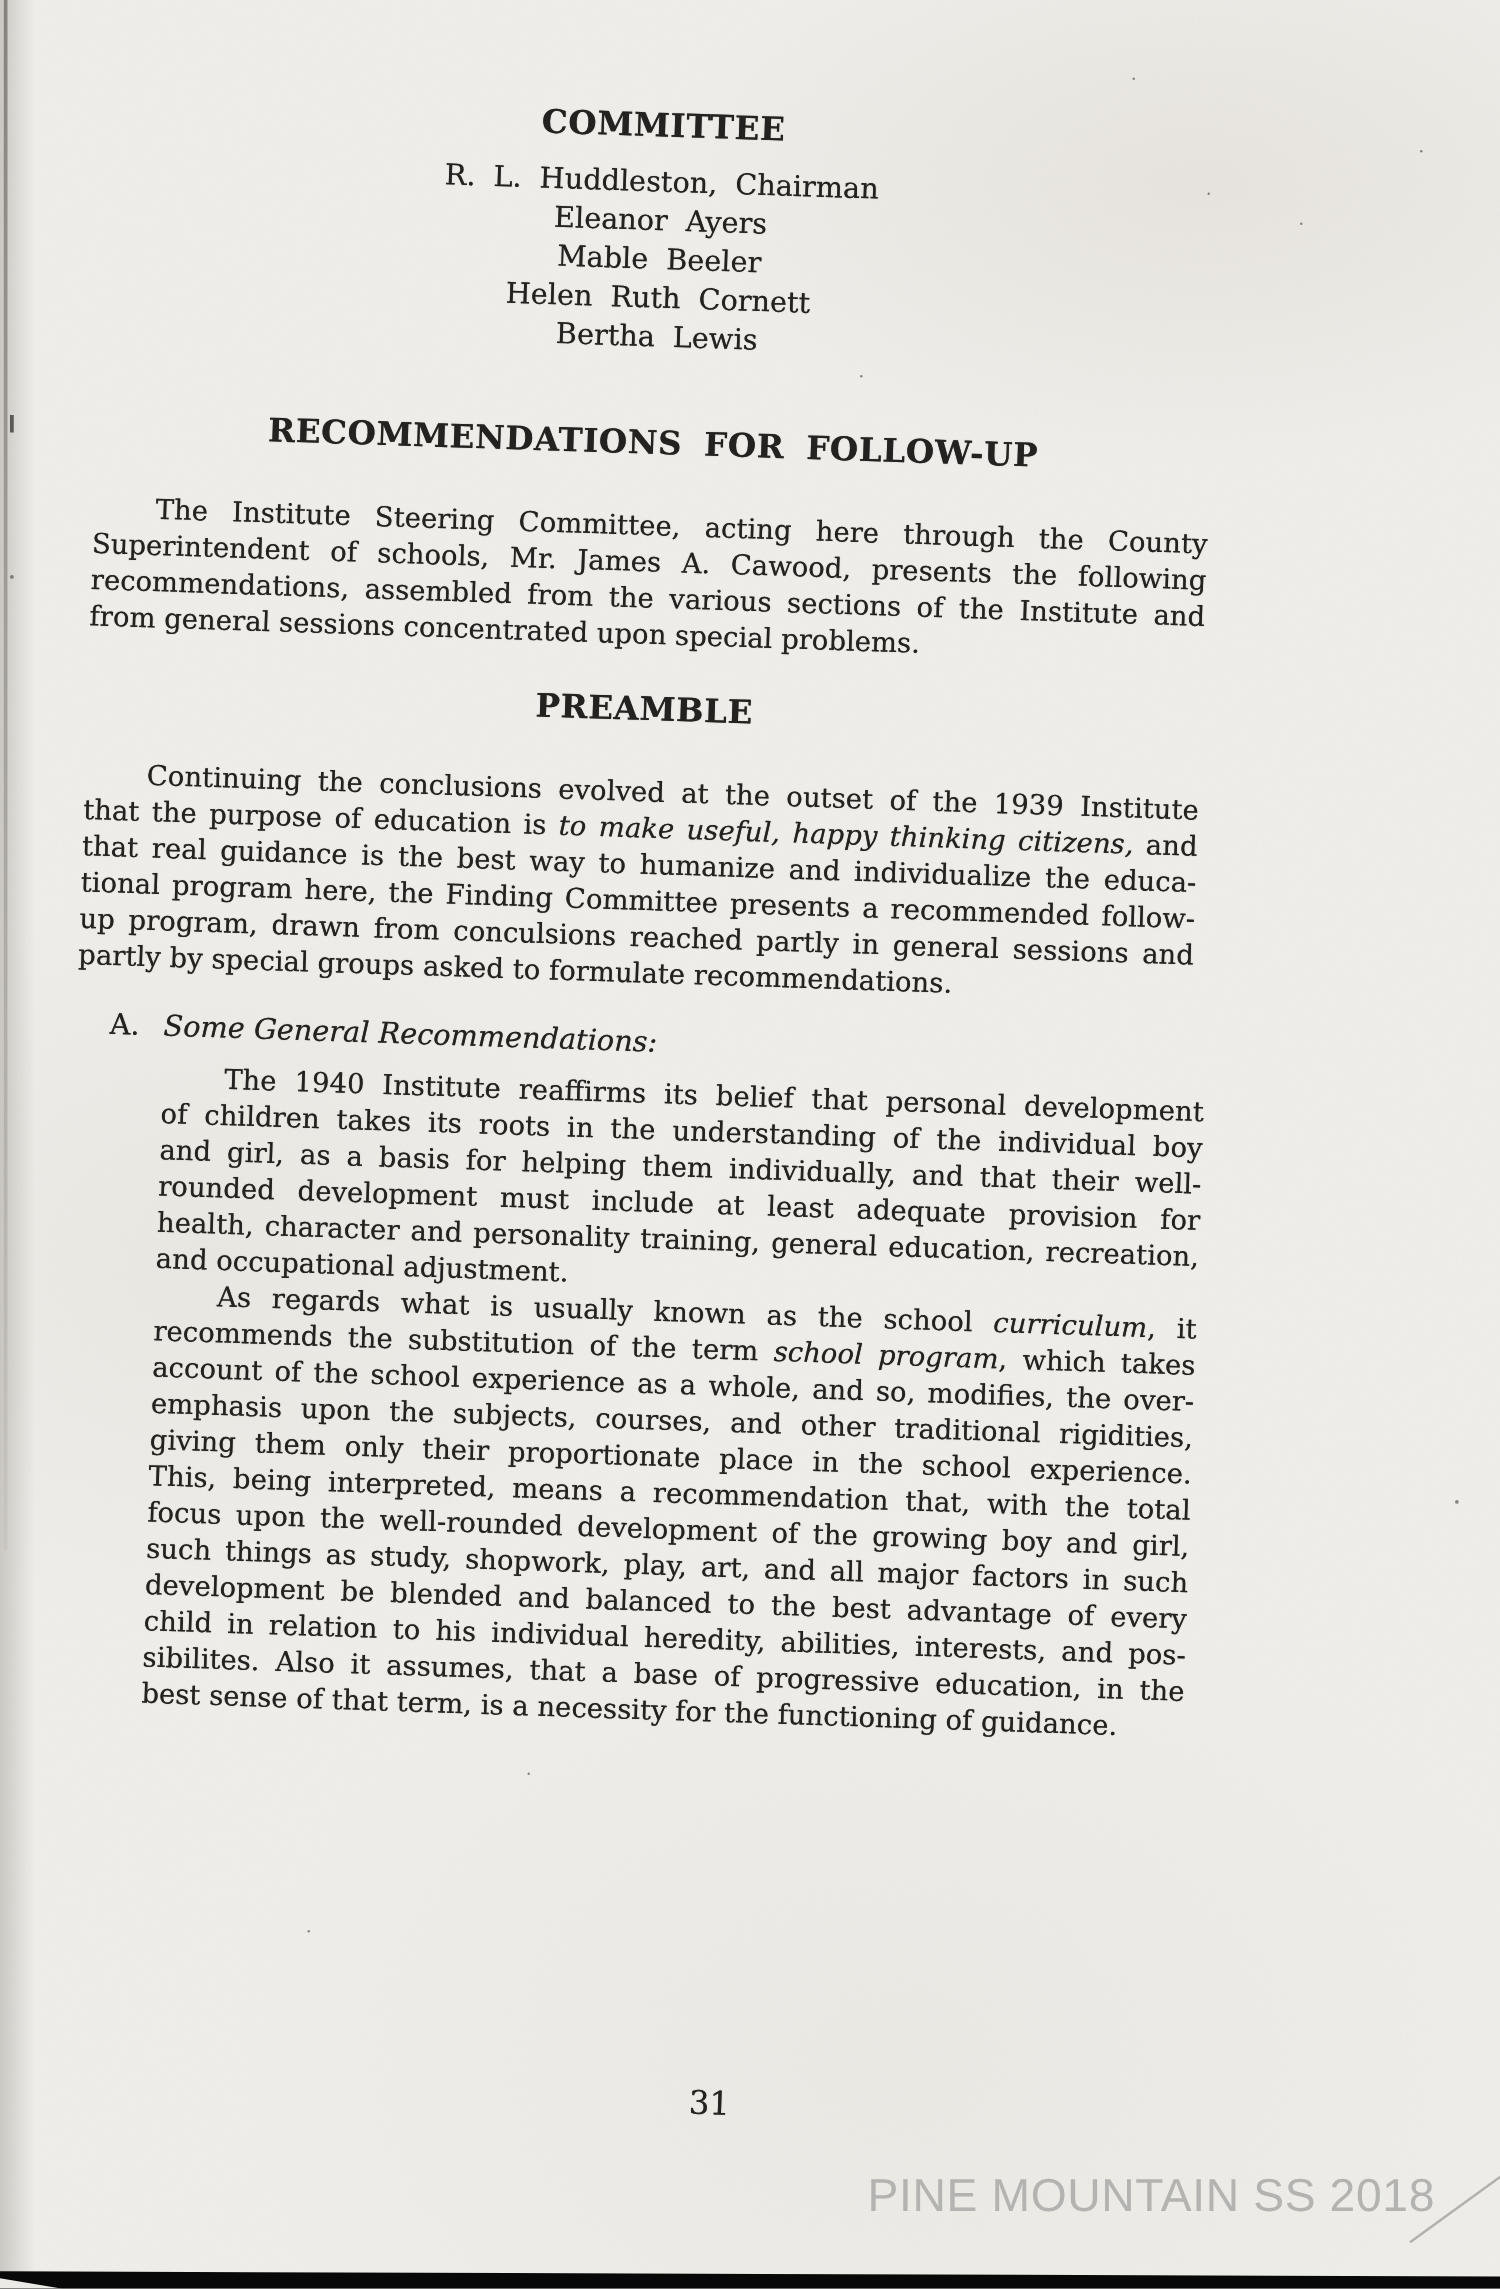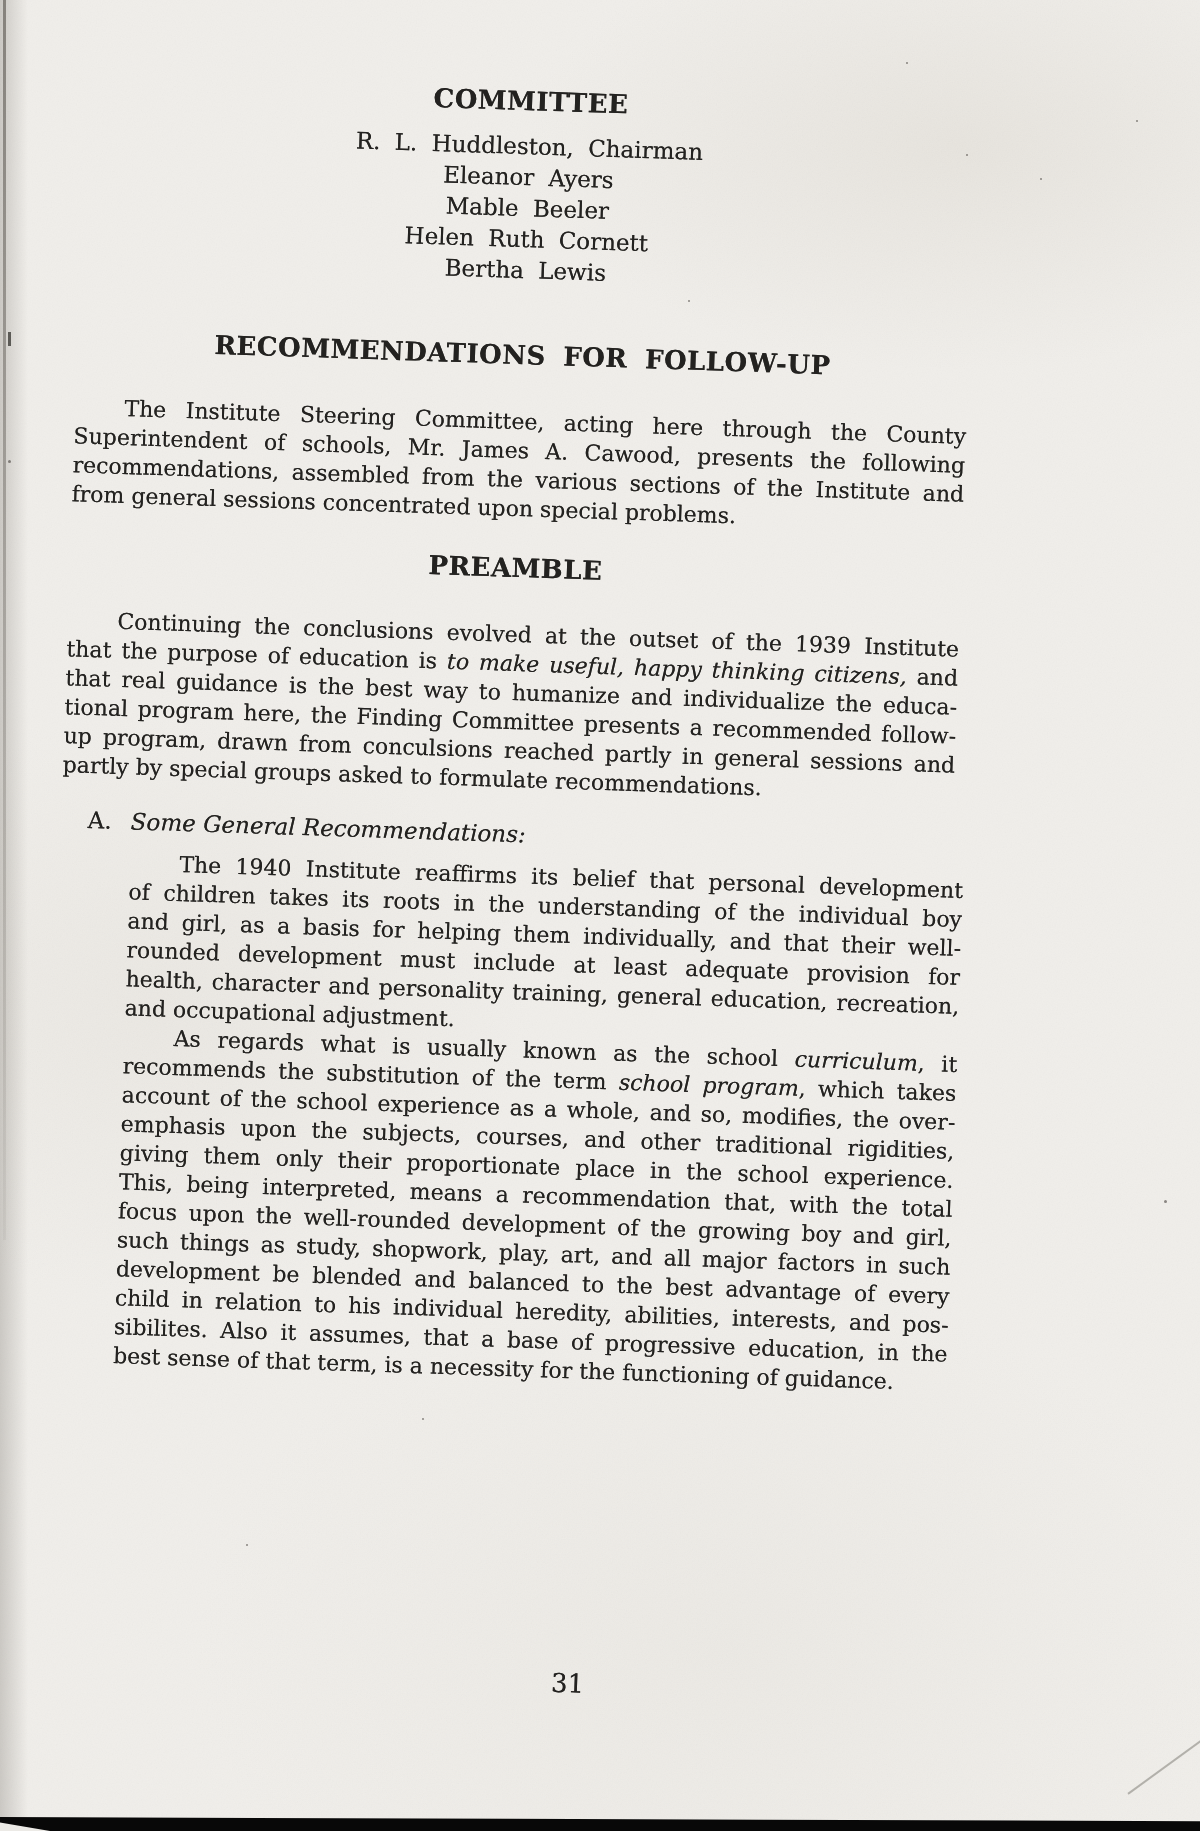--- a/index.html
+++ b/index.html
@@ -183,20 +183,21 @@
         <div class="tline">development be blended and balanced to the best advantage of every</div>
         <div class="tline">child in relation to his individual heredity, abilities, interests, and pos-</div>
         <div class="tline">sibilites. Also it assumes, that a base of progressive education, in the</div>
         <div class="tline">best sense of that term, is a necessity for the functioning of guidance.</div>
       </div>
 
     <div class="pagenum">31</div>
 
   </div>
 
+  <div class="watermark">PINE MOUNTAIN SS 2018</div>
 
   <div class="scan-left-shadow"></div>
   <div class="scan-left-line"></div>
   <div class="scan-bottom-bar"></div>
   <div class="scan-corner-notch"></div>
   <div class="scan-scratch"></div>
 
   <div>
     <div class="speck" style="left:906px;top:62px;width:2px;height:2px;"></div>
     <div class="speck" style="left:966px;top:154px;width:2px;height:2px;"></div>

